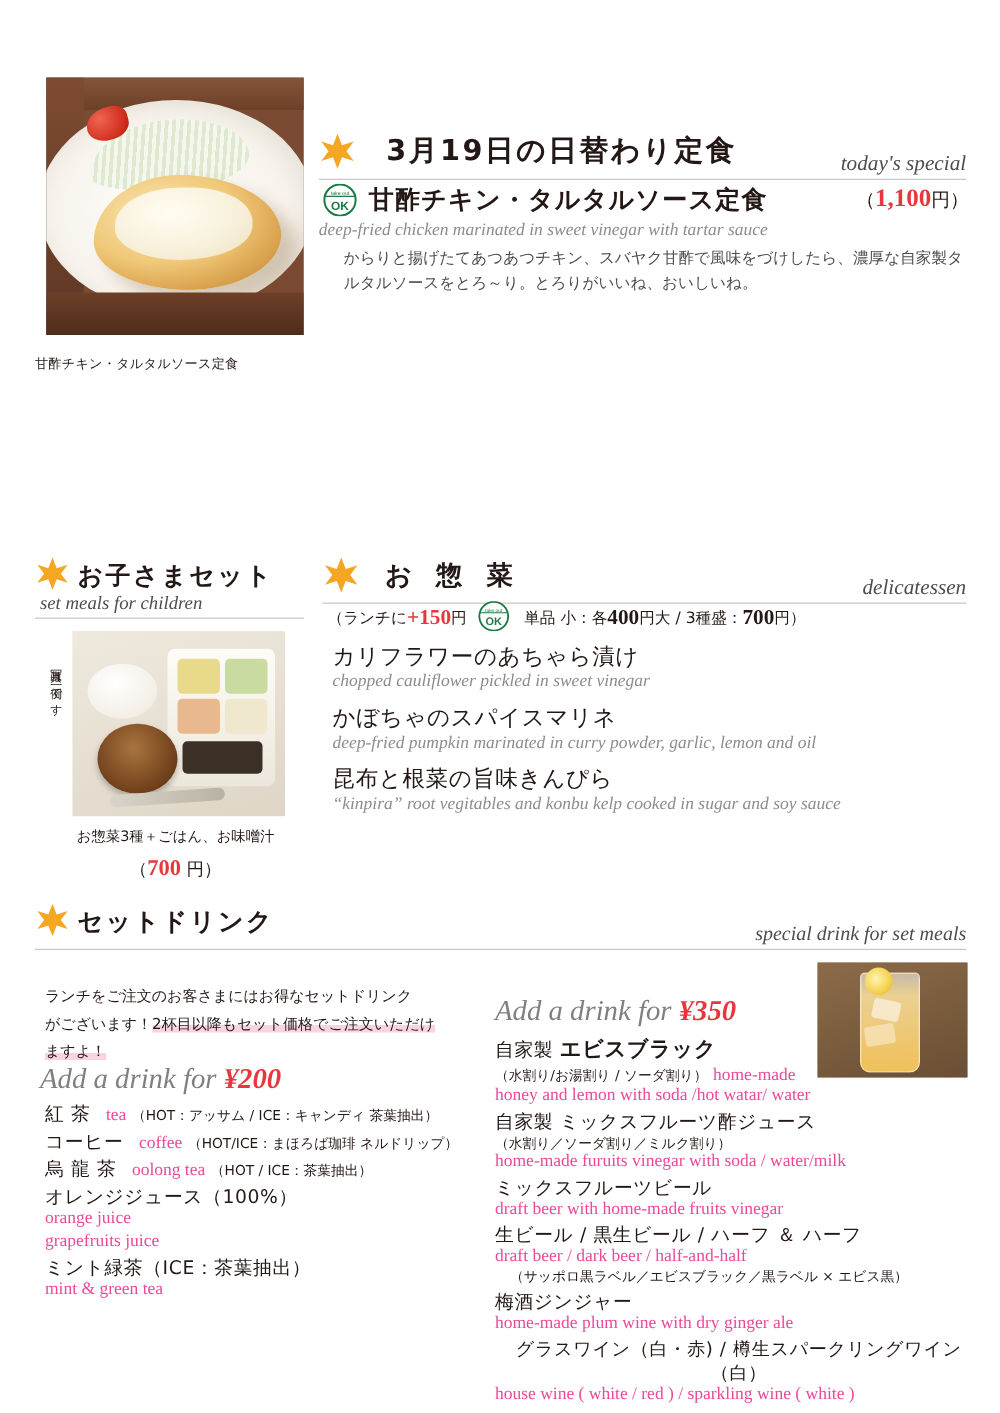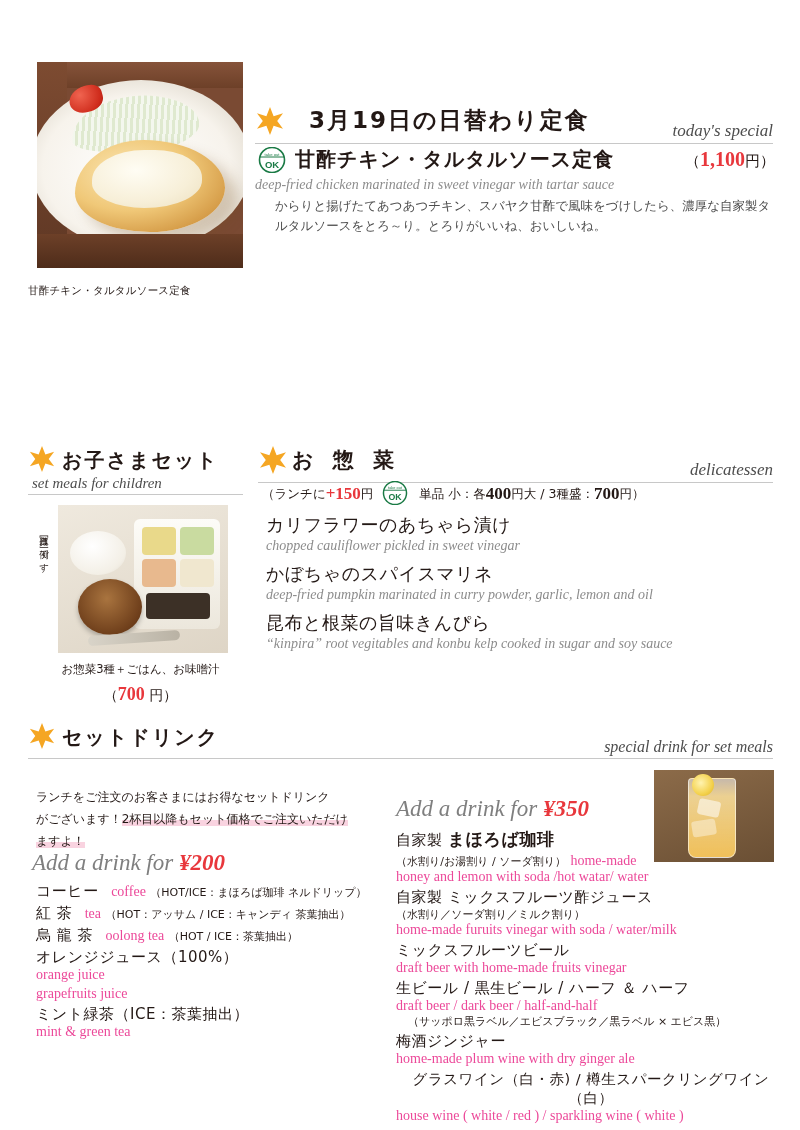--- a/index.html
+++ b/index.html
@@ -445,21 +445,21 @@
     <div class="spoon"></div>
   </div>
   <div id="kids-vertical">写真は一例です</div>
   <div id="kids-caption">お惣菜3種＋ごはん、お味噌汁</div>
   <div id="kids-price">
     <span>（</span><b style="color:#e8373c">700</b><span> 円）</span>
   </div>
 
   <div id="deli-head">
     <div class="row" style="display:flex;align-items:baseline;justify-content:space-between;">
-      <div style="display:flex;align-items:center;">
+      <div style="display:flex;align-items:center;gap:16px;">
         <span class="star">
           <svg width="30" height="30" viewBox="0 0 30 30">
               <path d="M15 1 L18.6 10.2 L28 7.2 L22.2 15 L28 22.8 L18.6 19.8 L15 29 L11.4 19.8 L2 22.8 L7.8 15 L2 7.2 L11.4 10.2 Z" fill="#f5a623"></path>
             </svg>
         </span>
         <span id="deli-title" class="sec-title">お 惣 菜</span>
       </div>
       <span id="deli-en" class="sec-en">delicatessen</span>
     </div>
     <hr class="rule">
@@ -519,30 +519,30 @@
     <span>ランチをご注文のお客さまにはお得なセットドリンク</span><br>
     <span>がございます！</span><span class="hl">2杯目以降もセット価格でご注文いただけ</span><br>
     <span class="hl">ますよ！</span>
   </div>
 
   <div id="add200">
     <span>Add a drink for </span><span class="yen">¥200</span>
   </div>
   <div id="list200">
     <div class="dr-row">
+      <span class="dr-jp">紅 茶</span>
+      <span class="dr-en" style="margin-left:8px;">tea</span>
+      <span class="dr-note">（HOT：アッサム / ICE：キャンディ 茶葉抽出）</span>
+    </div>
+    <div class="dr-row">
       <span class="dr-jp">コーヒー</span>
       <span class="dr-en" style="margin-left:8px;">coffee</span>
       <span class="dr-note">（HOT/ICE：まほろば珈琲 ネルドリップ）</span>
     </div>
     <div class="dr-row">
-      <span class="dr-jp">紅 茶</span>
-      <span class="dr-en" style="margin-left:8px;">tea</span>
-      <span class="dr-note">（HOT：アッサム / ICE：キャンディ 茶葉抽出）</span>
-    </div>
-    <div class="dr-row">
       <span class="dr-jp">烏 龍 茶</span>
       <span class="dr-en" style="margin-left:8px;">oolong tea</span>
       <span class="dr-note">（HOT / ICE：茶葉抽出）</span>
     </div>
     <div class="dr-row">
       <div class="dr-jp">オレンジジュース（100%）</div>
       <div class="dr-en">orange juice</div>
     </div>
     <div class="dr-row">
       <div class="dr-en">grapefruits juice</div>
@@ -551,21 +551,21 @@
       <div class="dr-jp">ミント緑茶（ICE：茶葉抽出）</div>
       <div class="dr-en">mint &amp; green tea</div>
     </div>
   </div>
 
   <div id="add350">
     <span>Add a drink for </span><span class="yen">¥350</span>
   </div>
   <div id="list350">
     <div class="dr-row">
-      <span class="dr-jp">自家製 </span><span class="dr-jp" style="font-size:17px;font-weight:bold;">まほろば珈琲</span>
+      <span class="dr-jp">自家製 </span><span class="dr-jp" style="font-size:17px;font-weight:bold;">エビスブラック</span>
       <div>
         <span class="dr-note">（水割り/お湯割り / ソーダ割り）</span>
         <span class="dr-en">home-made</span>
       </div>
       <div class="dr-en">honey and lemon with soda /hot watar/ water</div>
     </div>
     <div class="dr-row">
       <div class="dr-jp">自家製 ミックスフルーツ酢ジュース</div>
       <div class="dr-note">（水割り／ソーダ割り／ミルク割り）</div>
       <div class="dr-en">home-made furuits vinegar with soda / water/milk</div>

